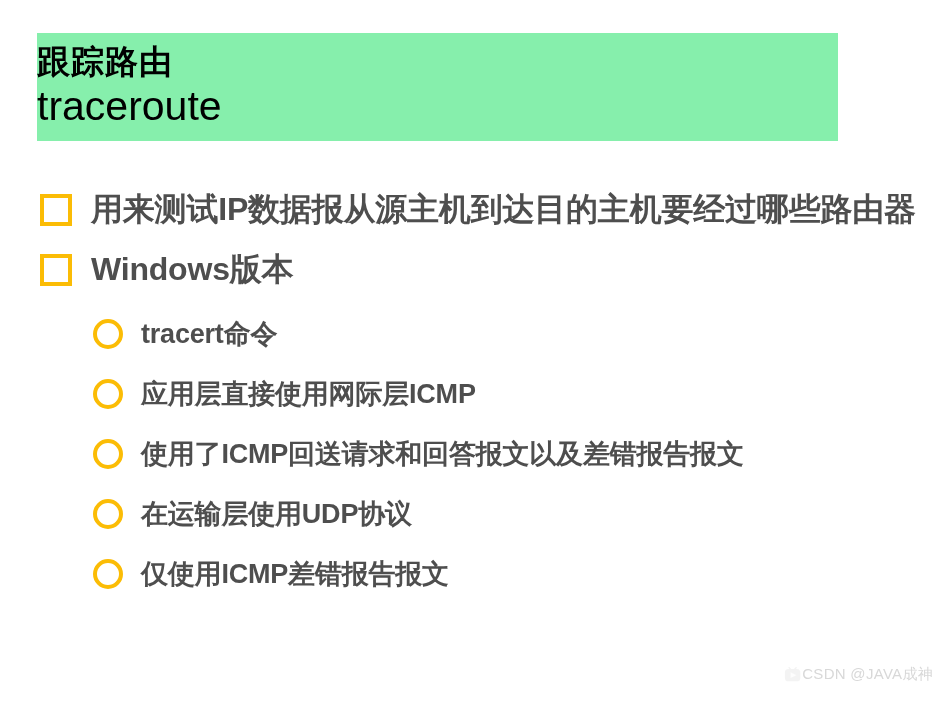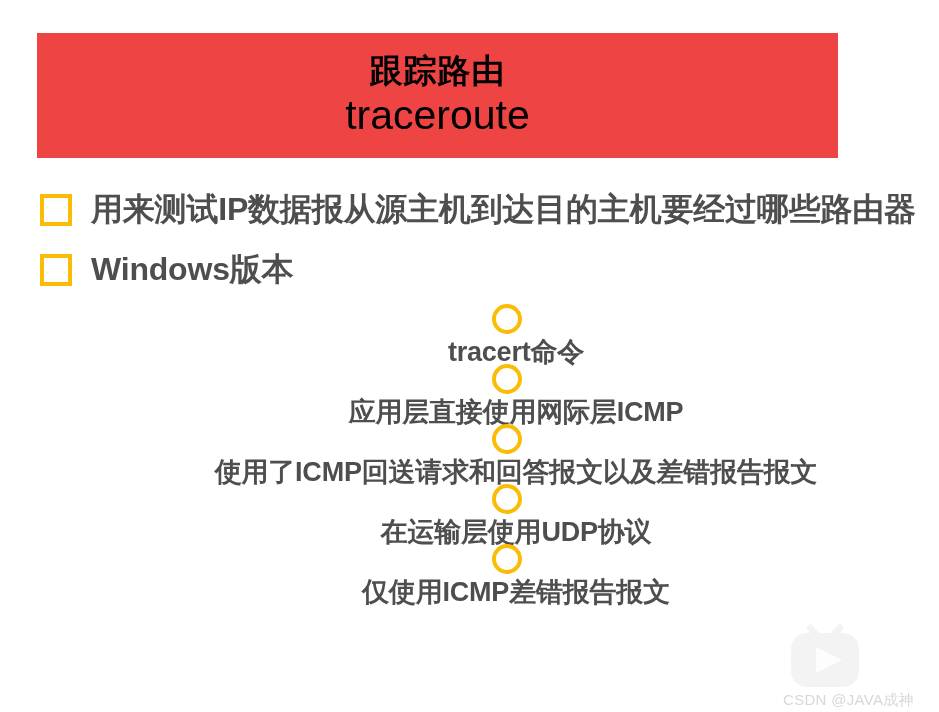--- a/index.html
+++ b/index.html
@@ -15,25 +15,25 @@
     font-family: "Liberation Sans", "DejaVu Sans", sans-serif;
     -webkit-font-smoothing: antialiased;
   }
 
   
   #title-banner {
     position: absolute;
     left: 37px;
     top: 33px;
     width: 801px;
-    height: 125px;
-    background: #ef4444;
+    height: 108px;
+    background: #86efac;
     display: flex;
     flex-direction: column;
-    align-items: center;
+    align-items: flex-start;
     justify-content: center;
     box-sizing: border-box;
   }
   #title-banner .title-cn {
     color: #000000;
     font-weight: bold;
     font-size: 33px;
     line-height: 1.18;
     letter-spacing: 1px;
   }
@@ -57,21 +57,20 @@
     align-items: center;
     box-sizing: border-box;
   }
   .row.level1 {
     padding-left: 40px;
     height: 60px;
   }
   .row.level2 {
     padding-left: 93px;
     height: 60px;
-    flex-direction: column;
   }
   .row.level2.extra-top {
     margin-top: 4px;
   }
 
   
   .bullet-square {
     flex: 0 0 auto;
     width: 24px;
     height: 24px;
@@ -105,21 +104,22 @@
     letter-spacing: -0.2px;
   }
 
   
   #watermark {
     position: absolute;
     right: 6px;
     bottom: 2px;
     width: 150px;
     display: flex;
-    flex-direction: column;
+    flex-direction: row;
+    align-items: center;
     pointer-events: none;
   }
   #watermark .wm-logo {
     width: 84px;
     height: 70px;
     margin-bottom: 1px;
     opacity: 0.88;
   }
   #watermark .wm-text {
     color: #d8d8d8;

